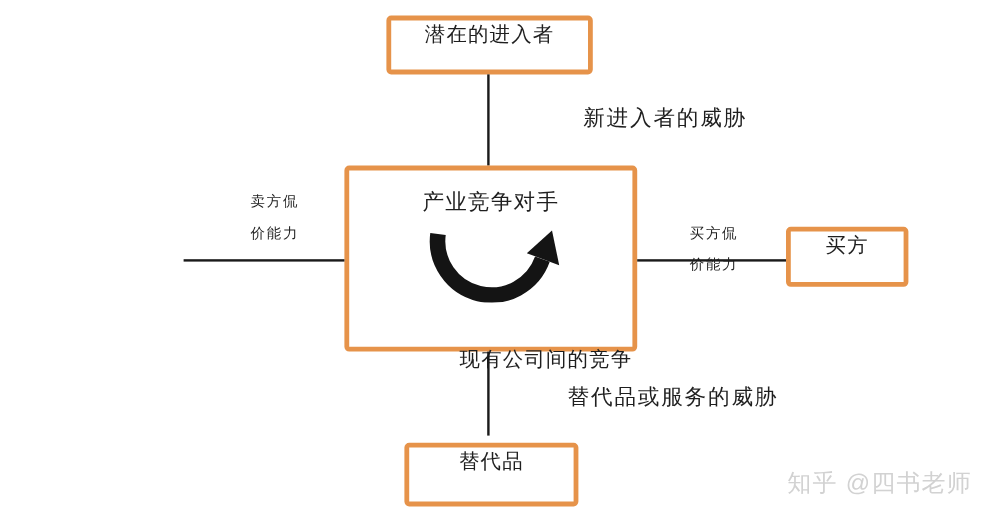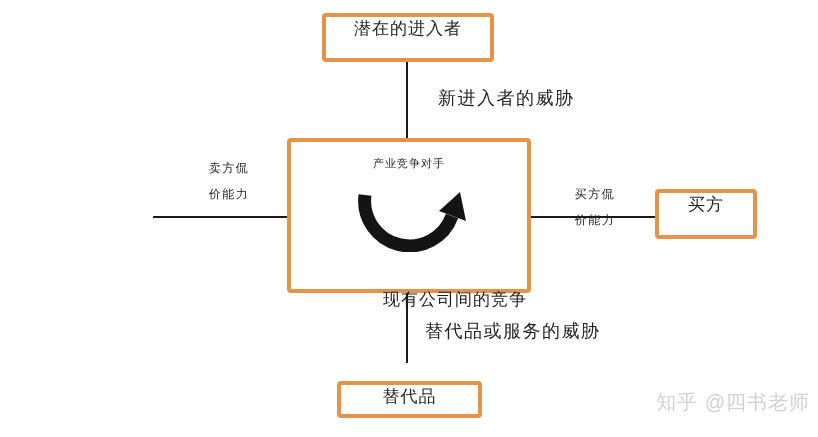--- a/index.html
+++ b/index.html
@@ -10,30 +10,30 @@
   }
   .obox{
     position:absolute;box-sizing:border-box;background:#fff;
     border:4px solid var(--box_border,#E6934A);border-radius:4px;
     display:flex;align-items:flex-start;justify-content:center;
     font-size:17px;letter-spacing:1px;white-space:nowrap;
   }
   .vline{position:absolute;width:2px;background:var(--line,#1a1a1a);}
   .hline{position:absolute;height:2px;background:var(--line,#1a1a1a);}
   .edge-label{
-    position:absolute;font-size:18px;letter-spacing:1.5px;white-space:nowrap;
+    position:absolute;font-size:18px;letter-spacing:1.5px;white-space:nowrap;margin-left:48px;
   }
   .two-line{
     position:absolute;text-align:center;font-size:12px;letter-spacing:1.5px;
     line-height:26px;white-space:nowrap;
   }
   .center-box{position:absolute;box-sizing:border-box;background:#fff;
     border:4px solid var(--box_border,#E6934A);border-radius:4px;}
   .cb-title{position:absolute;top:14px;left:0;right:0;text-align:center;
-    font-size:11px;letter-spacing:1px;}
+    font-size:18px;letter-spacing:1px;}
   .cb-sub{position:absolute;top:119px;left:0;right:0;text-align:right;
     font-size:17px;letter-spacing:1px;margin-top:27px;}
   .cb-icon{position:absolute;top:46px;left:62px;width:120px;height:64px;}
   .watermark{
     position:absolute;left:628px;top:389px;width:182px;text-align:right;
     font-size:20px;letter-spacing:1px;color:var(--watermark,#d2d2d2);
     font-family:"Liberation Sans","DejaVu Sans",sans-serif;white-space:nowrap;
   }
 </style>
 </head>
@@ -68,19 +68,19 @@
   </div>
   <div class="hline" style="left:531px;top:216px;width:124px;"></div>
   <div class="two-line" style="left:558px;top:155px;width:74px;margin-top:26px;">
     <div>买方侃</div>
     <div>价能力</div>
   </div>
 
   <div class="vline" style="left:406px;top:293px;height:70px;"></div>
   <div class="edge-label" style="left:425px;top:319px;">替代品或服务的威胁</div>
 
-  <div class="obox" style="left:337px;top:381px;width:145px;height:37px;">
+  <div class="obox" style="left:337px;top:369px;width:145px;height:53px;">
     <span>替代品</span>
   </div>
 
   <div class="watermark">知乎 @四书老师</div>
 
 </div>
 
 </body></html>

